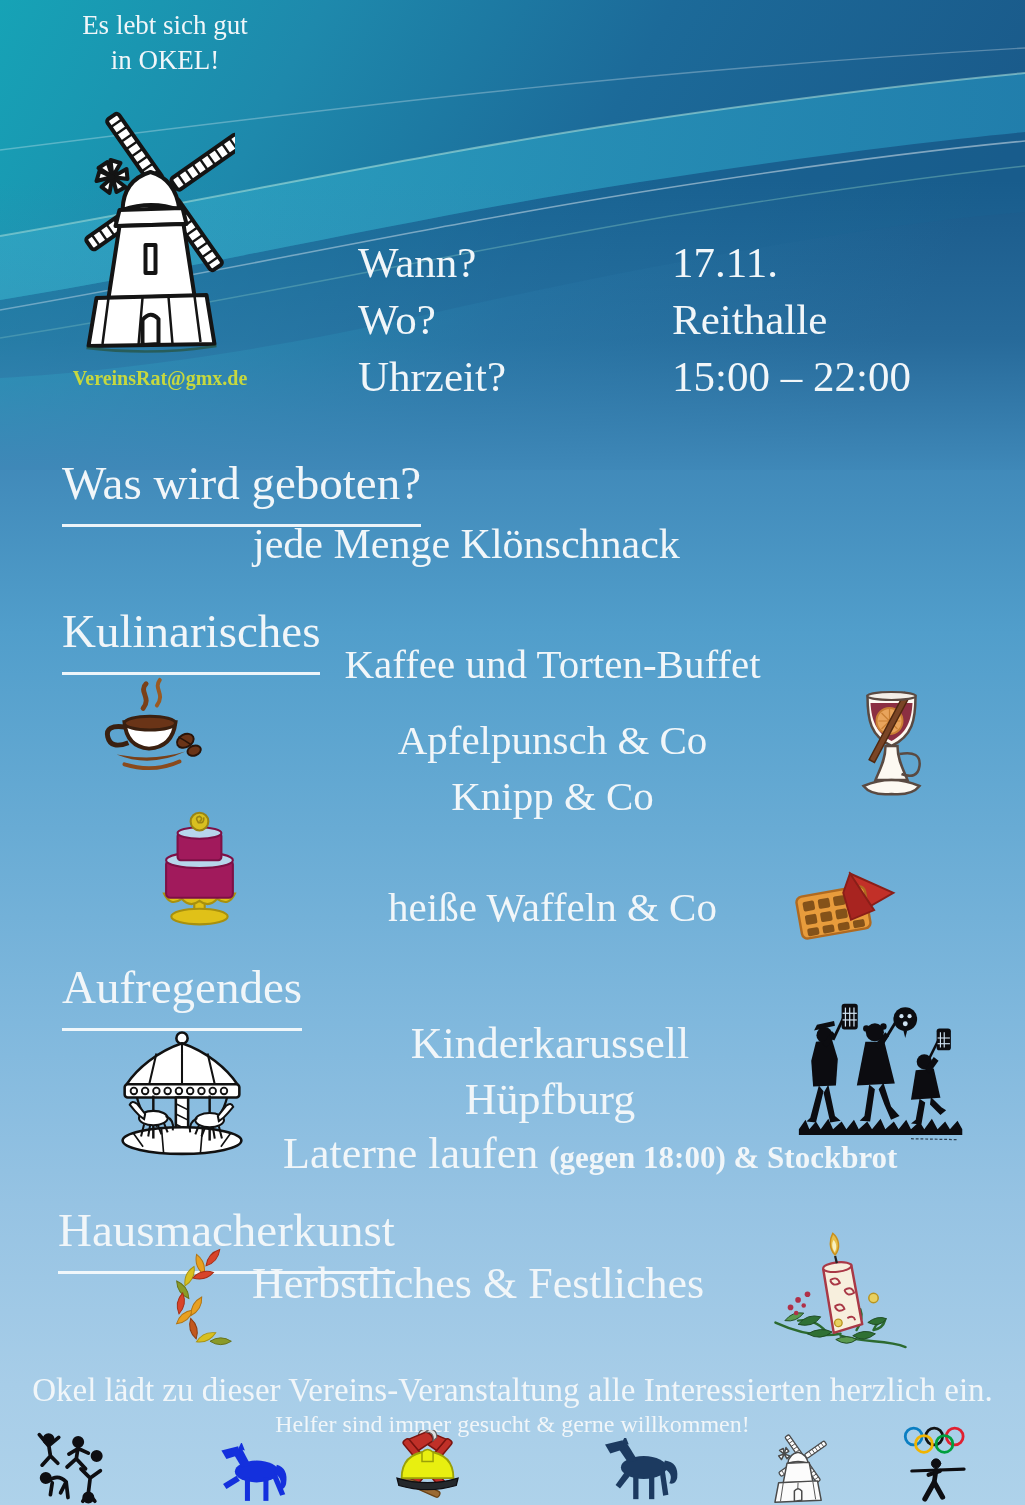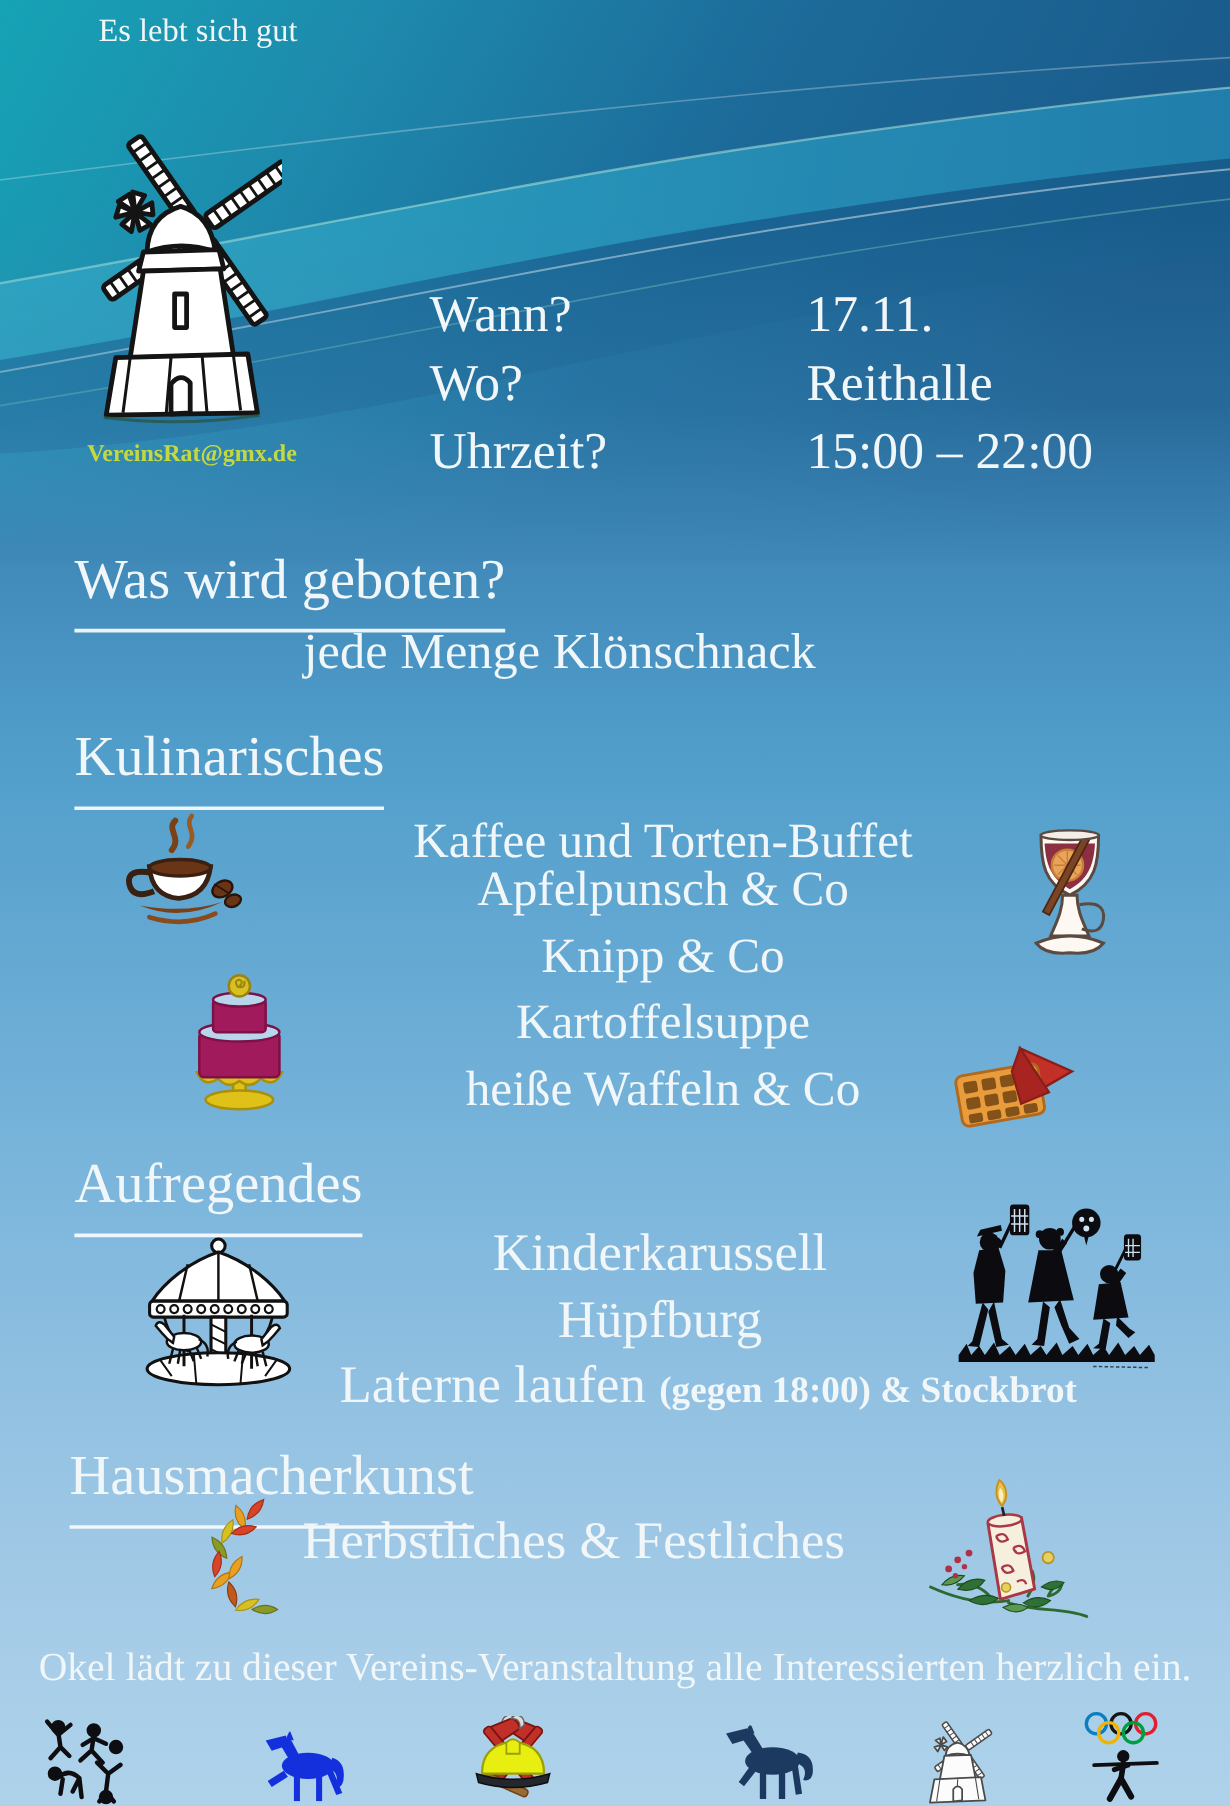--- a/index.html
+++ b/index.html
@@ -49,20 +49,21 @@
       <path d="M0,236 C230,196 430,152 640,121 C790,99 920,83 1025,73" fill="none" stroke="#bfeee0" stroke-width="2" opacity="0.5"></path>
       <path d="M0,310 C240,268 450,222 660,189 C800,167 930,150 1025,141" fill="none" stroke="#ffffff" stroke-width="1.6" opacity="0.45"></path>
       <path d="M0,338 C240,300 460,252 670,216 C810,193 935,176 1025,166" fill="none" stroke="#9fe0c8" stroke-width="1.4" opacity="0.35"></path>
       <path d="M0,150 C300,112 640,70 1025,48" fill="none" stroke="#ffffff" stroke-width="1.4" opacity="0.28"></path>
       <rect y="180" width="1025" height="290" fill="url(#hfade)"></rect>
     </svg>
   </div>
 
   <div class="abs center" style="left:50px;top:8px;width:230px;font-size:27px;line-height:1.3;">
     <div>Es lebt sich gut</div>
+    <div>in OKEL!</div>
   </div>
 
   <div class="abs ico" style="left:70px;top:80px;width:165px;height:290px;">
     <svg viewBox="0 0 160 290">
       <defs>
         <g id="wblade">
           <rect x="-7" y="-92" width="14" height="80" rx="3" fill="#fff" stroke="#141414" stroke-width="4"></rect>
           <g stroke="#141414" stroke-width="2.4">
             <line x1="-7" y1="-84" x2="7" y2="-84"></line>
               <line x1="-7" y1="-75" x2="7" y2="-75"></line>
@@ -118,24 +119,23 @@
   </div>
 
   <div class="abs" style="left:62px;top:458px;">
     <span class="h">Was wird geboten?</span>
   </div>
   <div class="abs nowrap" style="left:253px;top:520px;font-size:42px;">jede Menge Klönschnack</div>
 
   <div class="abs" style="left:62px;top:606px;">
     <span class="h">Kulinarisches</span>
   </div>
-  <div class="abs center item" style="left:230px;top:680px;width:645px;">Kaffee und Torten-Buffet</div>
+  <div class="abs center item" style="left:230px;top:644px;width:645px;">Kaffee und Torten-Buffet</div>
   <div class="abs center item" style="left:230px;top:720px;width:645px;">Apfelpunsch &amp; Co</div>
   <div class="abs center item" style="left:230px;top:776px;width:645px;">Knipp &amp; Co</div>
-  <div class="abs center item" style="left:230px;top:831px;width:645px;">Kartoffelsuppe</div>
   <div class="abs center item" style="left:230px;top:887px;width:645px;">heiße Waffeln &amp; Co</div>
 
   <div class="abs ico" style="left:95px;top:676px;width:108px;height:108px;">
     <svg viewBox="0 0 110 110">
       <path d="M52,8 C44,16 58,22 49,33" fill="none" stroke="#7a4018" stroke-width="5" stroke-linecap="round"></path>
       <path d="M66,4 C59,13 72,18 63,30" fill="none" stroke="#9a5a22" stroke-width="4" stroke-linecap="round"></path>
       <path d="M30,47 Q32,72 55,74 Q79,72 82,47 Z" fill="#fff" stroke="#3a2010" stroke-width="4"></path>
       <ellipse cx="56" cy="48" rx="26" ry="7" fill="#6a3417" stroke="#3a2010" stroke-width="3"></ellipse>
       <path d="M31,52 Q10,49 13,62 Q16,75 34,68" fill="none" stroke="#3a2010" stroke-width="5"></path>
       <path d="M22,80 Q56,94 92,77 Q60,87 22,80 Z" fill="#7a4018"></path>
@@ -366,20 +366,21 @@
         </g>
         <circle cx="70" cy="96" r="4" fill="#e8d060" stroke="#b89420" stroke-width="1.4"></circle>
         <line x1="75" y1="33" x2="74" y2="25" stroke="#222" stroke-width="2.4"></line>
         <path d="M74,24 C68,16 70,7 74,1 C80,7 81,17 74,24 Z" fill="#e8c04a" stroke="#c89020" stroke-width="1.6"></path>
         <path d="M74,21 C71,16 72,11 74,8 C77,11 77,17 74,21 Z" fill="#f8f0c0"></path>
       </g>
     </svg>
   </div>
 
   <div class="abs center nowrap" style="left:0;top:1372px;width:1025px;font-size:33px;">Okel lädt zu dieser Vereins-Veranstaltung alle Interessierten herzlich ein.</div>
+  <div class="abs center nowrap" style="left:0;top:1411px;width:1025px;font-size:24px;">Helfer sind immer gesucht &amp; gerne willkommen!</div>
 
   <div class="abs ico" style="left:28px;top:1430px;width:92px;height:74px;">
     <svg viewBox="0 0 95 80">
       <g stroke="#0e0e12" stroke-width="4" stroke-linecap="round" fill="none">
         <circle cx="20" cy="10" r="4.5" fill="#0e0e12"></circle>
         <path d="M20,15 L22,28 M20,17 L10,5 M20,17 L31,8 M22,28 L13,38 M22,28 L30,36"></path>
         <circle cx="52" cy="13" r="4.5" fill="#0e0e12"></circle>
         <path d="M52,18 L50,31 M52,20 L42,26 M52,20 L63,25 M50,31 L40,40 M50,31 L60,42"></path>
         <circle cx="72" cy="28" r="4.5" fill="#0e0e12"></circle>
         <circle cx="17" cy="52" r="4.5" fill="#0e0e12"></circle>

